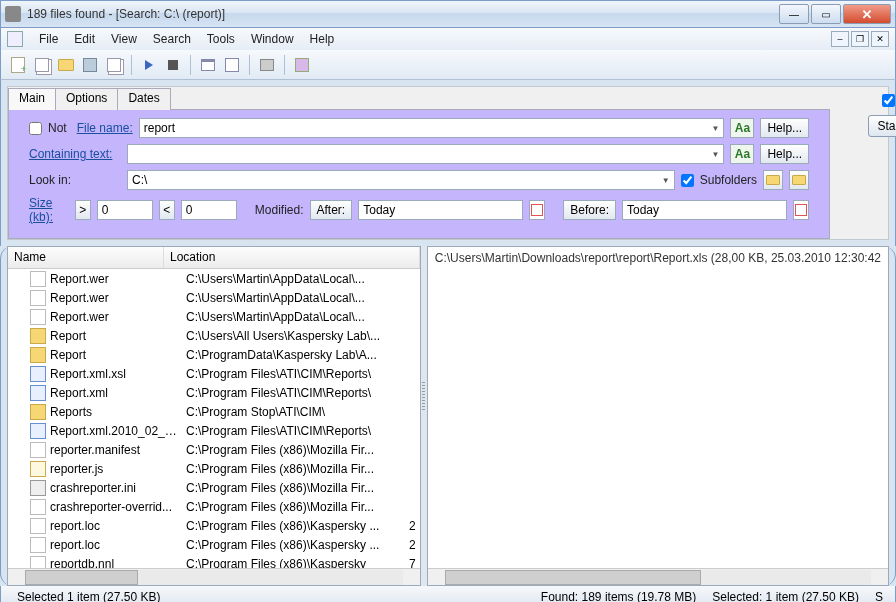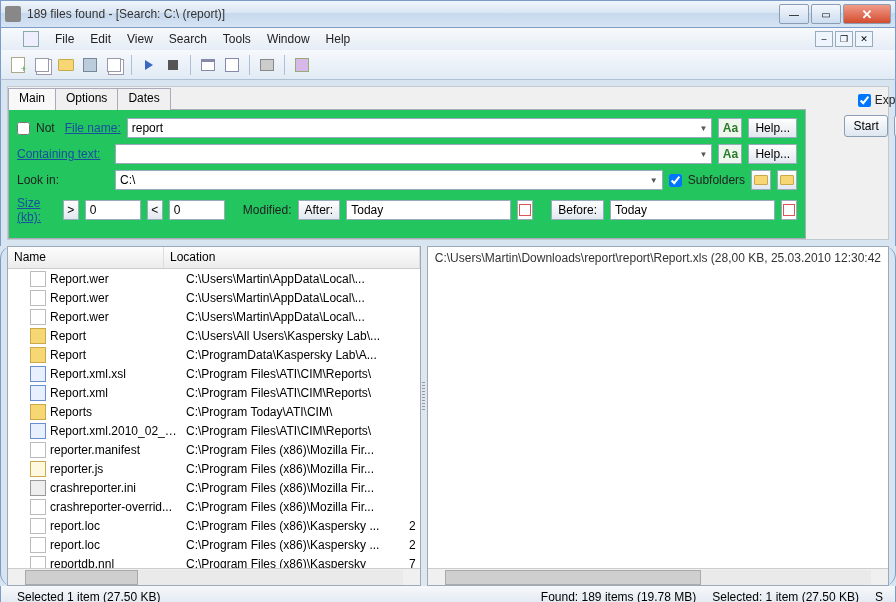--- a/index.html
+++ b/index.html
@@ -8,21 +8,21 @@
 
 .titlebar { height: 28px; background: linear-gradient(to bottom, #f0f5fb 0%, #dae6f3 45%, #c6d8ed 46%, #d6e4f4 100%); display: flex; align-items: center; padding: 12px 4px; border: 1px solid #7a9cc6; }
 .titlebar .app-icon { width: 16px; height: 16px; margin-right: 6px; background: #888; border-radius: 2px; }
 .titlebar .title { flex: 1; color: #333; }
 .win-btns { display: flex; gap: 2px; }
 .win-btn { width: 30px; height: 20px; border: 1px solid #8a9db3; border-radius: 2px; display: flex; align-items: center; justify-content: center; background: linear-gradient(to bottom,#f3f7fc,#cdddf0); font-size: 10px; }
 .win-btn.close { background: linear-gradient(to bottom,#f19c8a,#d34b2e); color:#fff; width: 48px;}
 .win-btn.close .x { font-weight:bold; font-size:13px; }
 
 
-.menubar { height: 22px; background: linear-gradient(to bottom,#f7f9fc,#e6edf6); display: flex; align-items: center; padding: 0 22px; border-left:1px solid #7a9cc6; border-right:1px solid #7a9cc6; }
+.menubar { height: 22px; background: linear-gradient(to bottom,#f7f9fc,#e6edf6); display: flex; align-items: center; padding: 0 6px; border-left:1px solid #7a9cc6; border-right:1px solid #7a9cc6; }
 .menubar .sysbox { width:16px; height:16px; border:1px solid #8aa; background:#eef; margin-right:8px; }
 .menubar .menu-item { padding: 2px 8px; color:#222; cursor:default; }
 .menubar .mdi-btns { margin-left:auto; display:flex; gap:2px; }
 .menubar .mdi-btn { width:18px; height:16px; border:1px solid #9ab; background:#eef5fc; display:flex; align-items:center; justify-content:center; font-size:9px; }
 
 
 .toolbar { height: 30px; background: linear-gradient(to bottom,#f6f9fd,#e1eaf4); display:flex; align-items:center; padding:0 6px; gap:2px; border-left:1px solid #7a9cc6; border-right:1px solid #7a9cc6; border-bottom:1px solid #b0c0d4;}
 .tool-btn { width:22px; height:22px; display:flex; align-items:center; justify-content:center; border:1px solid transparent; }
 .tool-sep { width:1px; height:20px; background:#b0c0d4; margin:0 4px; }
 .tri-play { width:0; height:0; border-left:8px solid #3a66c4; border-top:5px solid transparent; border-bottom:5px solid transparent; }
@@ -37,21 +37,21 @@
 .print-ico { width:14px; height:12px; background:#ccc; border:1px solid #888; }
 .book-ico { width:14px; height:14px; background:#d7b8e8; border:1px solid #9a7; }
 
 
 .panel-wrap { padding: 6px; border-left:1px solid #7a9cc6; border-right:1px solid #7a9cc6; }
 .search-panel { background:#f0f0f0; border:1px solid #c0c8d0; display:flex;gap:32px; }
 .tabs-area { flex:1; }
 .tab-row { display:flex; height:22px; }
 .tab { padding:2px 10px; border:1px solid #aab; border-bottom:none; background:#f0f0f0; margin-right:-1px; position:relative; top:1px; }
 .tab.active { background:#f8f8f8; z-index:2; }
-.tab-body { background:#22c55e; border:1px solid #aab; padding:8px 8px; }
+.tab-body { background:#c4b5fd; border:1px solid #aab; padding:8px 20px; }
 .form-row { display:flex; align-items:center; margin-bottom:6px; gap:6px; }
 .lbl { color:#222; min-width:auto; }
 .lbl.fw { width:92px; }
 .bluetext { color:#1a4fa0; text-decoration:underline; cursor:default; }
 input.text-in, .combo { height:20px; border:1px solid #9ab; background:#fff; padding:0 4px; }
 .combo { display:flex; align-items:center; justify-content:space-between; }
 .combo .arrow { font-size:8px; color:#555; }
 .chk { width:13px; height:13px; }
 .small-btn { height:20px; border:1px solid #9ab; background:linear-gradient(to bottom,#fefefe,#e2e8f0); padding:0 6px; display:flex; align-items:center; }
 .aa-btn { width:24px; height:20px; border:1px solid #9ab; background:#eef6ee; color:#2a7a2a; font-weight:bold; display:flex; align-items:center; justify-content:center; }
@@ -302,21 +302,21 @@
         </div>
         <div class="file-row">
           <div class="ico ico-xml"></div>
   <div class="fname">Report.xml</div>
   <div class="floc">C:\Program Files\ATI\CIM\Reports\</div>
   <div class="fsize"></div>
         </div>
         <div class="file-row">
           <div class="ico ico-folder"></div>
   <div class="fname">Reports</div>
-  <div class="floc">C:\Program Today\ATI\CIM\</div>
+  <div class="floc">C:\Program Stop\ATI\CIM\</div>
   <div class="fsize"></div>
         </div>
         <div class="file-row">
           <div class="ico ico-xml"></div>
   <div class="fname">Report.xml.2010_02_2...</div>
   <div class="floc">C:\Program Files\ATI\CIM\Reports\</div>
   <div class="fsize"></div>
         </div>
         <div class="file-row">
           <div class="ico ico-file"></div>

